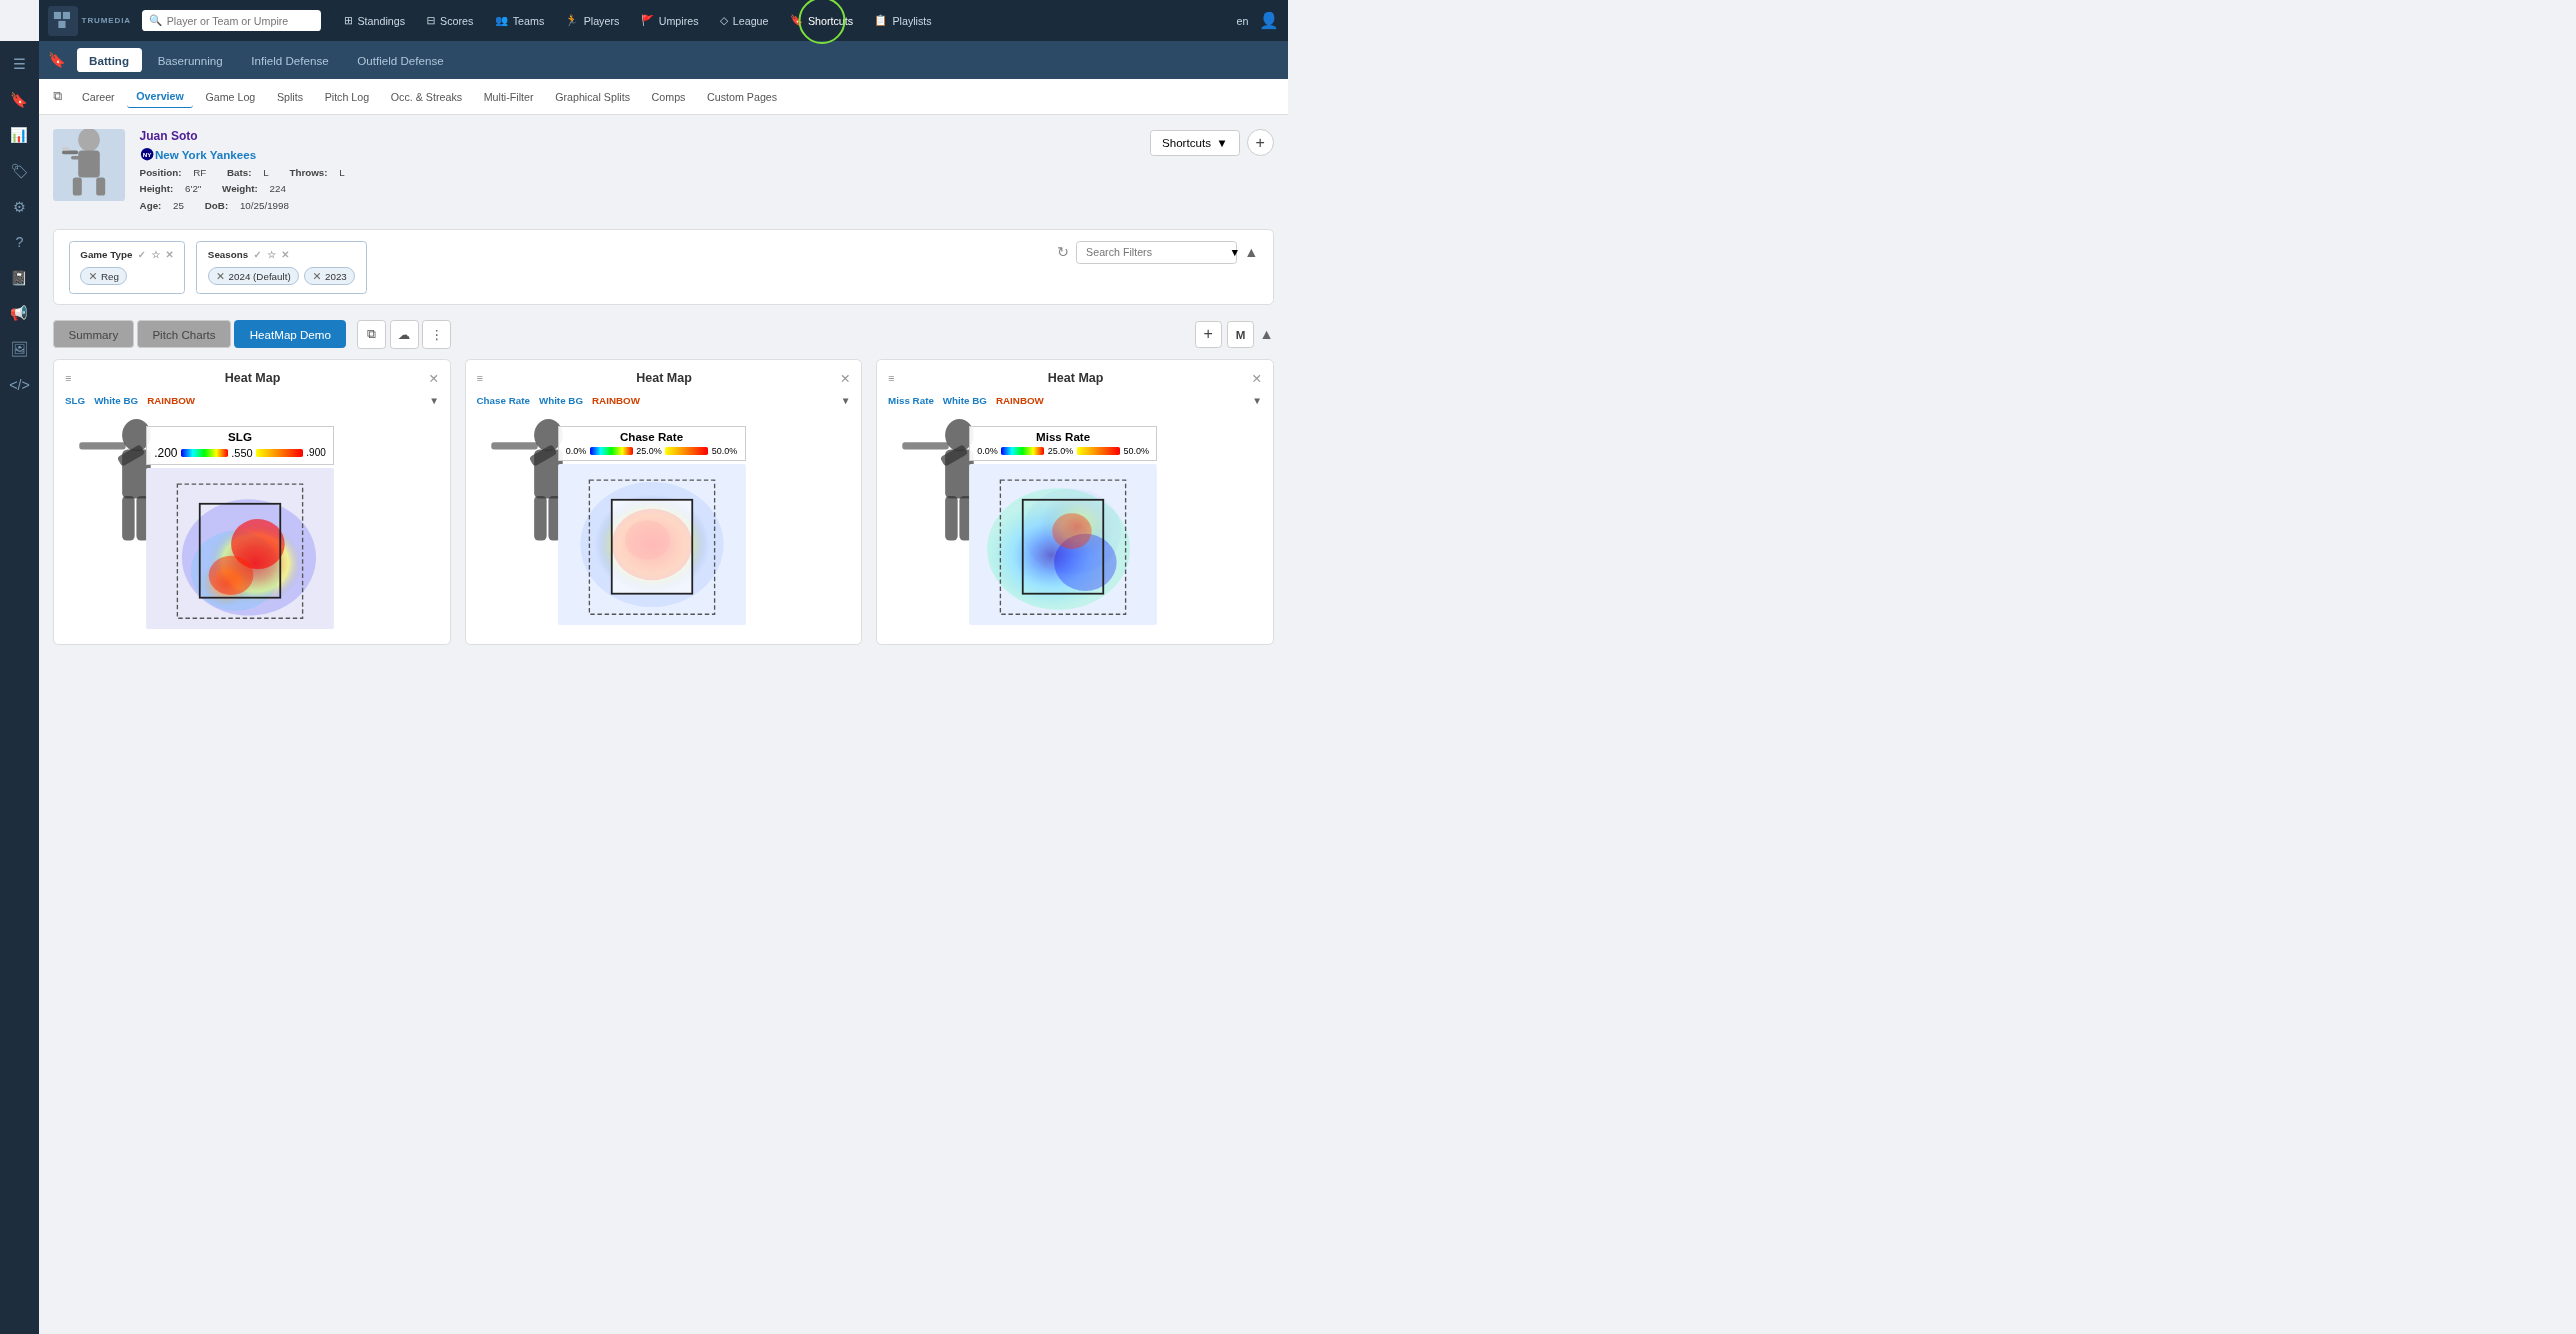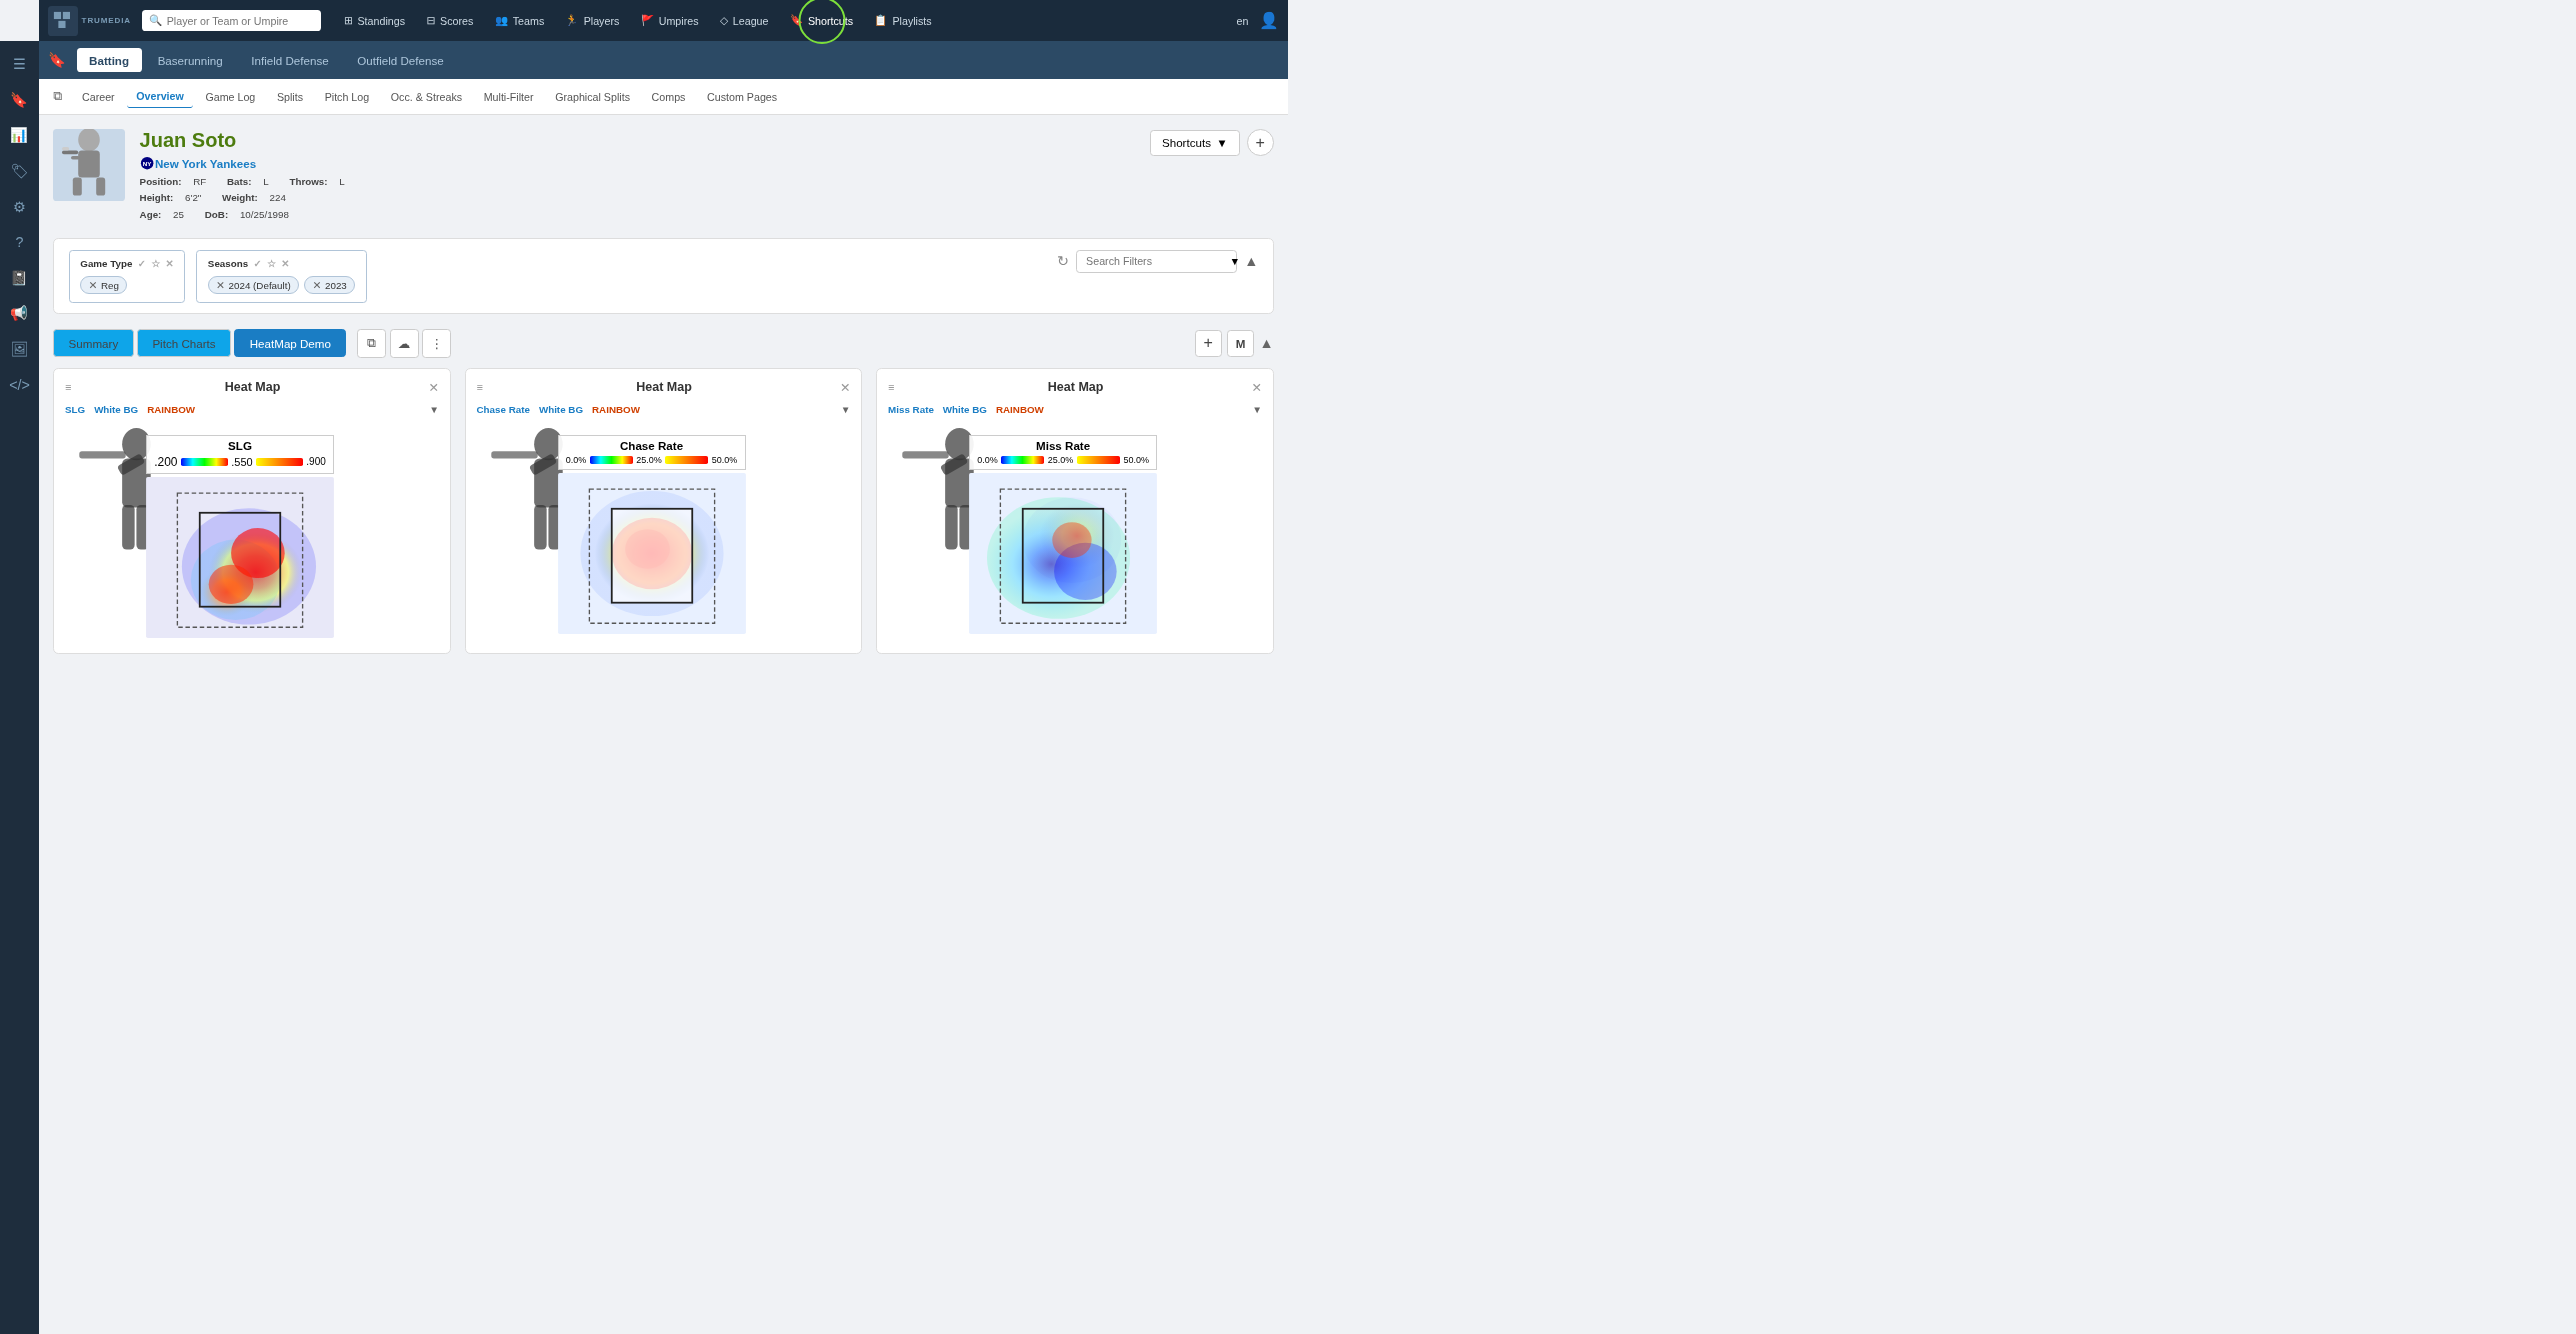--- a/index.html
+++ b/index.html
@@ -174,23 +174,23 @@
       background: #c8d8e8;
       border-radius: 3.6px;
       margin-right: 14.3px;
       display: flex;
       align-items: flex-end;
       justify-content: center;
       overflow: hidden;
       position: relative;
     }
     .player-info h2 {
-      font-size: 20px;
-      font-weight: bold;
-      color: #4d7c0f;
+      font-size: 12px;
+      font-weight: bold;
+      color: #4c1d95;
     }
     .player-team {
       display: flex;
       align-items: center;
       gap: 1px;
       font-size: 11.6px;
       color: #1a7dc4;
       font-weight: bold;
       margin: 3.6px 0;
     }
@@ -315,21 +315,21 @@
       align-items: center;
       margin-bottom: 10.7px;
       gap: 3.6px;
     }
     .view-tab {
       padding: 6.3px 14.3px;
       border-radius: 3.6px;
       font-size: 11.6px;
       cursor: pointer;
       border: 0.9px solid #ccc;
-      background: #0ea5e9;
+      background: #a3a3a3;
       color: #444;
     }
     .view-tab.active {
       background: #1a7dc4;
       color: white;
       border-color: #1a7dc4;
     }
     .view-tab-icons {
       display: flex;
       gap: 3.6px;

